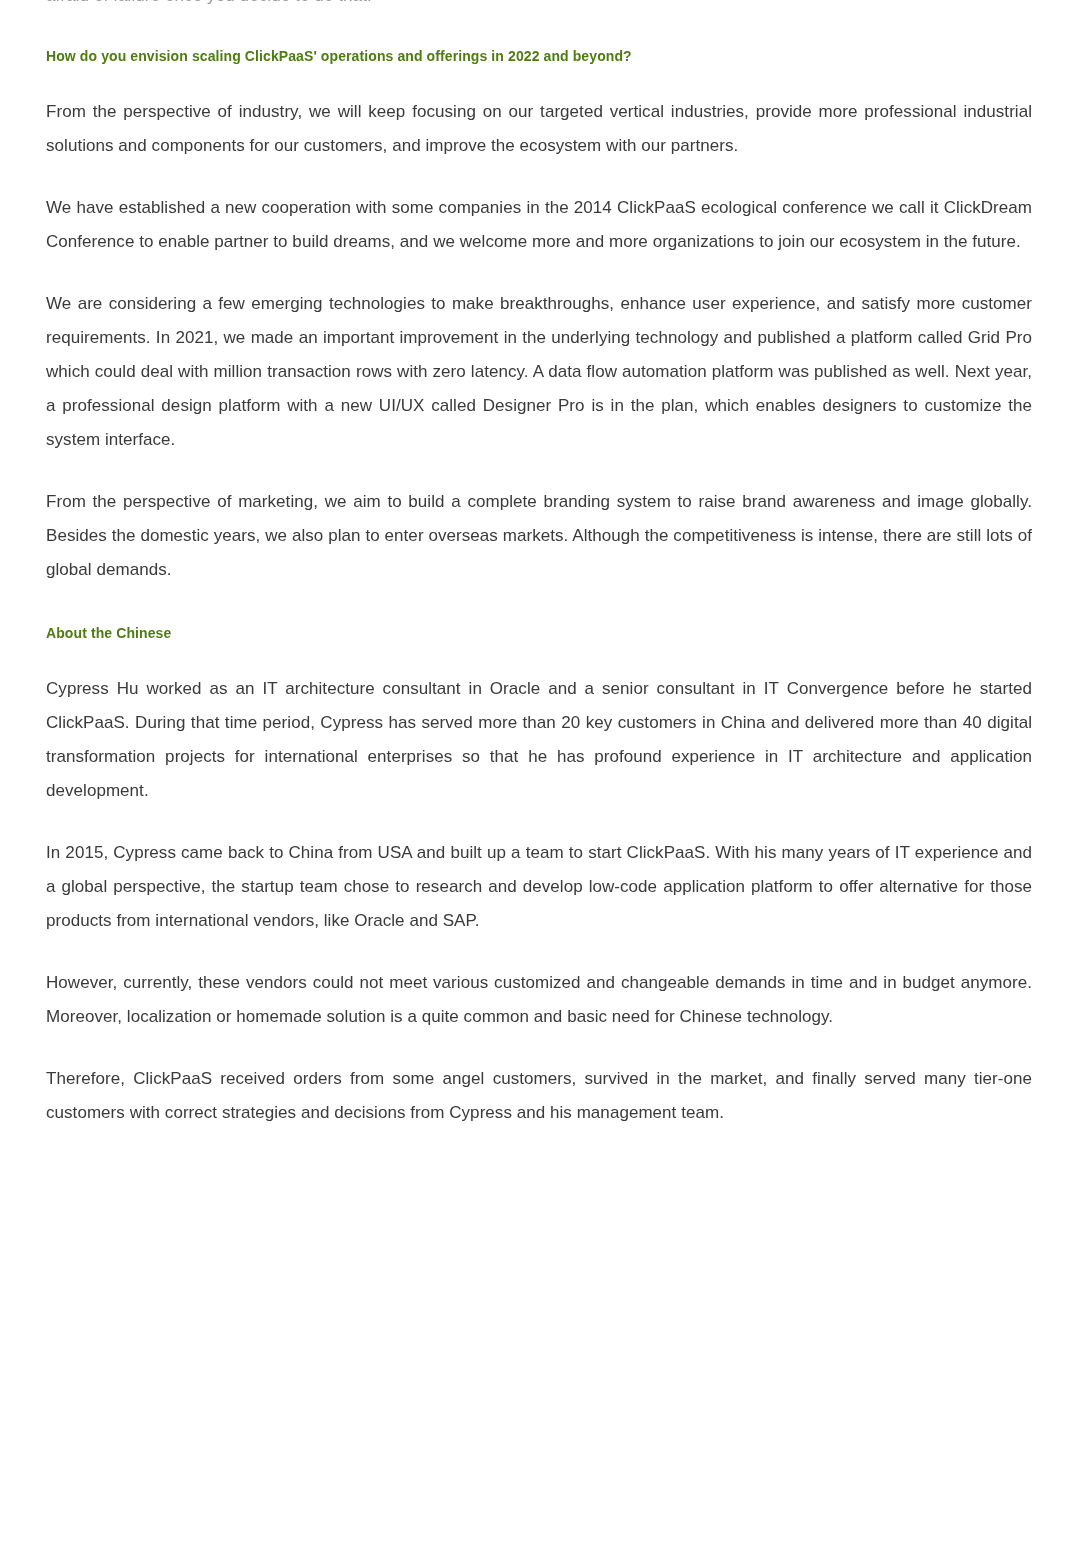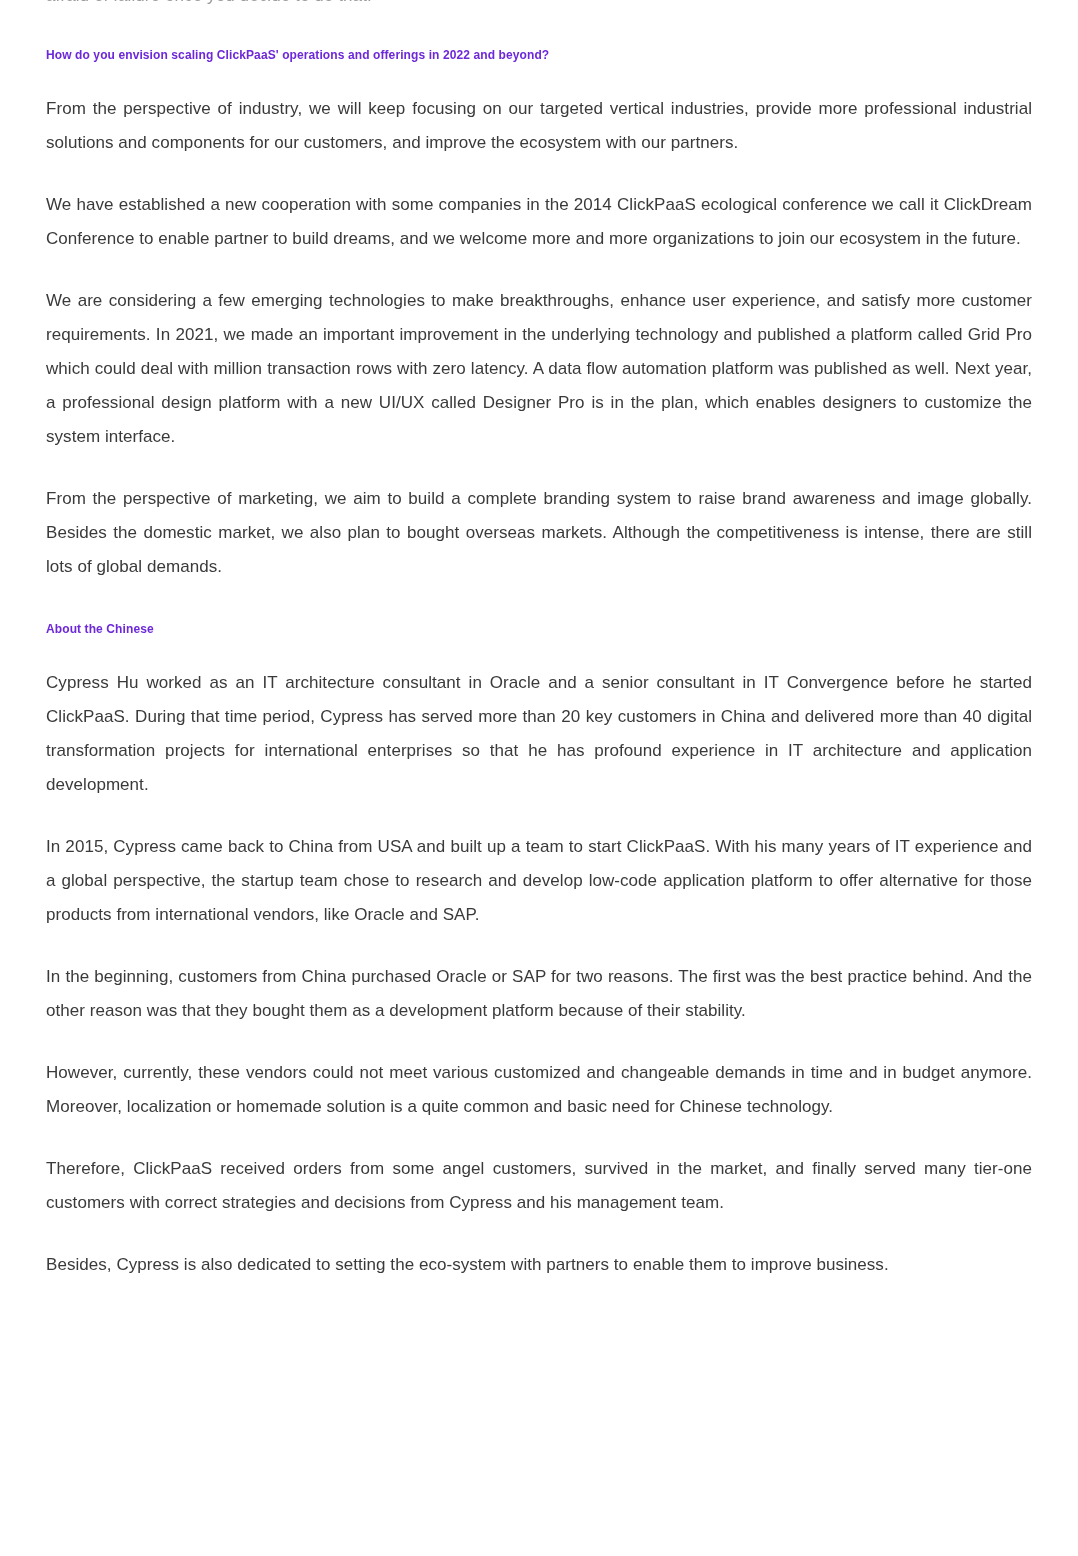--- a/index.html
+++ b/index.html
@@ -36,23 +36,23 @@
   .clipped-line span {
     display: block;
     position: relative;
     top: -14px;
     font-size: 17px;
     color: #9a9a9a;
     letter-spacing: 0.1px;
     white-space: nowrap;
   }
   h2.section-heading {
-    font-size: 12px;
+    font-size: 14px;
     font-weight: bold;
-    color: #6d28d9;
+    color: #4d7c0f;
     margin: 36px 0 0 0;
     line-height: 1.5;
     letter-spacing: 0.1px;
   }
   p.para {
     font-size: 17px;
     line-height: 34px;
     color: #3a3a3a;
     margin: 28px 0 0 0;
     text-align: justify;
@@ -73,30 +73,28 @@
     </div>
 
     <h2 class="section-heading">How do you envision scaling ClickPaaS' operations and offerings in 2022 and beyond?</h2>
 
     <p class="para">From the perspective of industry, we will keep focusing on our targeted vertical industries, provide more professional industrial solutions and components for our customers, and improve the ecosystem with our partners.</p>
 
     <p class="para">We have established a new cooperation with some companies in the 2014 ClickPaaS ecological conference we call it ClickDream Conference to enable partner to build dreams, and we welcome more and more organizations to join our ecosystem in the future.</p>
 
     <p class="para">We are considering a few emerging technologies to make breakthroughs, enhance user experience, and satisfy more customer requirements. In 2021, we made an important improvement in the underlying technology and published a platform called Grid Pro which could deal with million transaction rows with zero latency. A data flow automation platform was published as well. Next year, a professional design platform with a new UI/UX called Designer Pro is in the plan, which enables designers to customize the system interface.</p>
 
-    <p class="para">From the perspective of marketing, we aim to build a complete branding system to raise brand awareness and image globally. Besides the domestic market, we also plan to bought overseas markets. Although the competitiveness is intense, there are still lots of global demands.</p>
+    <p class="para">From the perspective of marketing, we aim to build a complete branding system to raise brand awareness and image globally. Besides the domestic years, we also plan to enter overseas markets. Although the competitiveness is intense, there are still lots of global demands.</p>
 
     <h2 class="section-heading">About the Chinese</h2>
 
     <p class="para">Cypress Hu worked as an IT architecture consultant in Oracle and a senior consultant in IT Convergence before he started ClickPaaS. During that time period, Cypress has served more than 20 key customers in China and delivered more than 40 digital transformation projects for international enterprises so that he has profound experience in IT architecture and application development.</p>
 
     <p class="para">In 2015, Cypress came back to China from USA and built up a team to start ClickPaaS. With his many years of IT experience and a global perspective, the startup team chose to research and develop low-code application platform to offer alternative for those products from international vendors, like Oracle and SAP.</p>
 
-    <p class="para">In the beginning, customers from China purchased Oracle or SAP for two reasons. The first was the best practice behind. And the other reason was that they bought them as a development platform because of their stability.</p>
 
     <p class="para">However, currently, these vendors could not meet various customized and changeable demands in time and in budget anymore. Moreover, localization or homemade solution is a quite common and basic need for Chinese technology.</p>
 
     <p class="para">Therefore, ClickPaaS received orders from some angel customers, survived in the market, and finally served many tier-one customers with correct strategies and decisions from Cypress and his management team.</p>
 
-    <p class="para">Besides, Cypress is also dedicated to setting the eco-system with partners to enable them to improve business.</p>
 
   </div>
 </div>
 
 </body></html>

